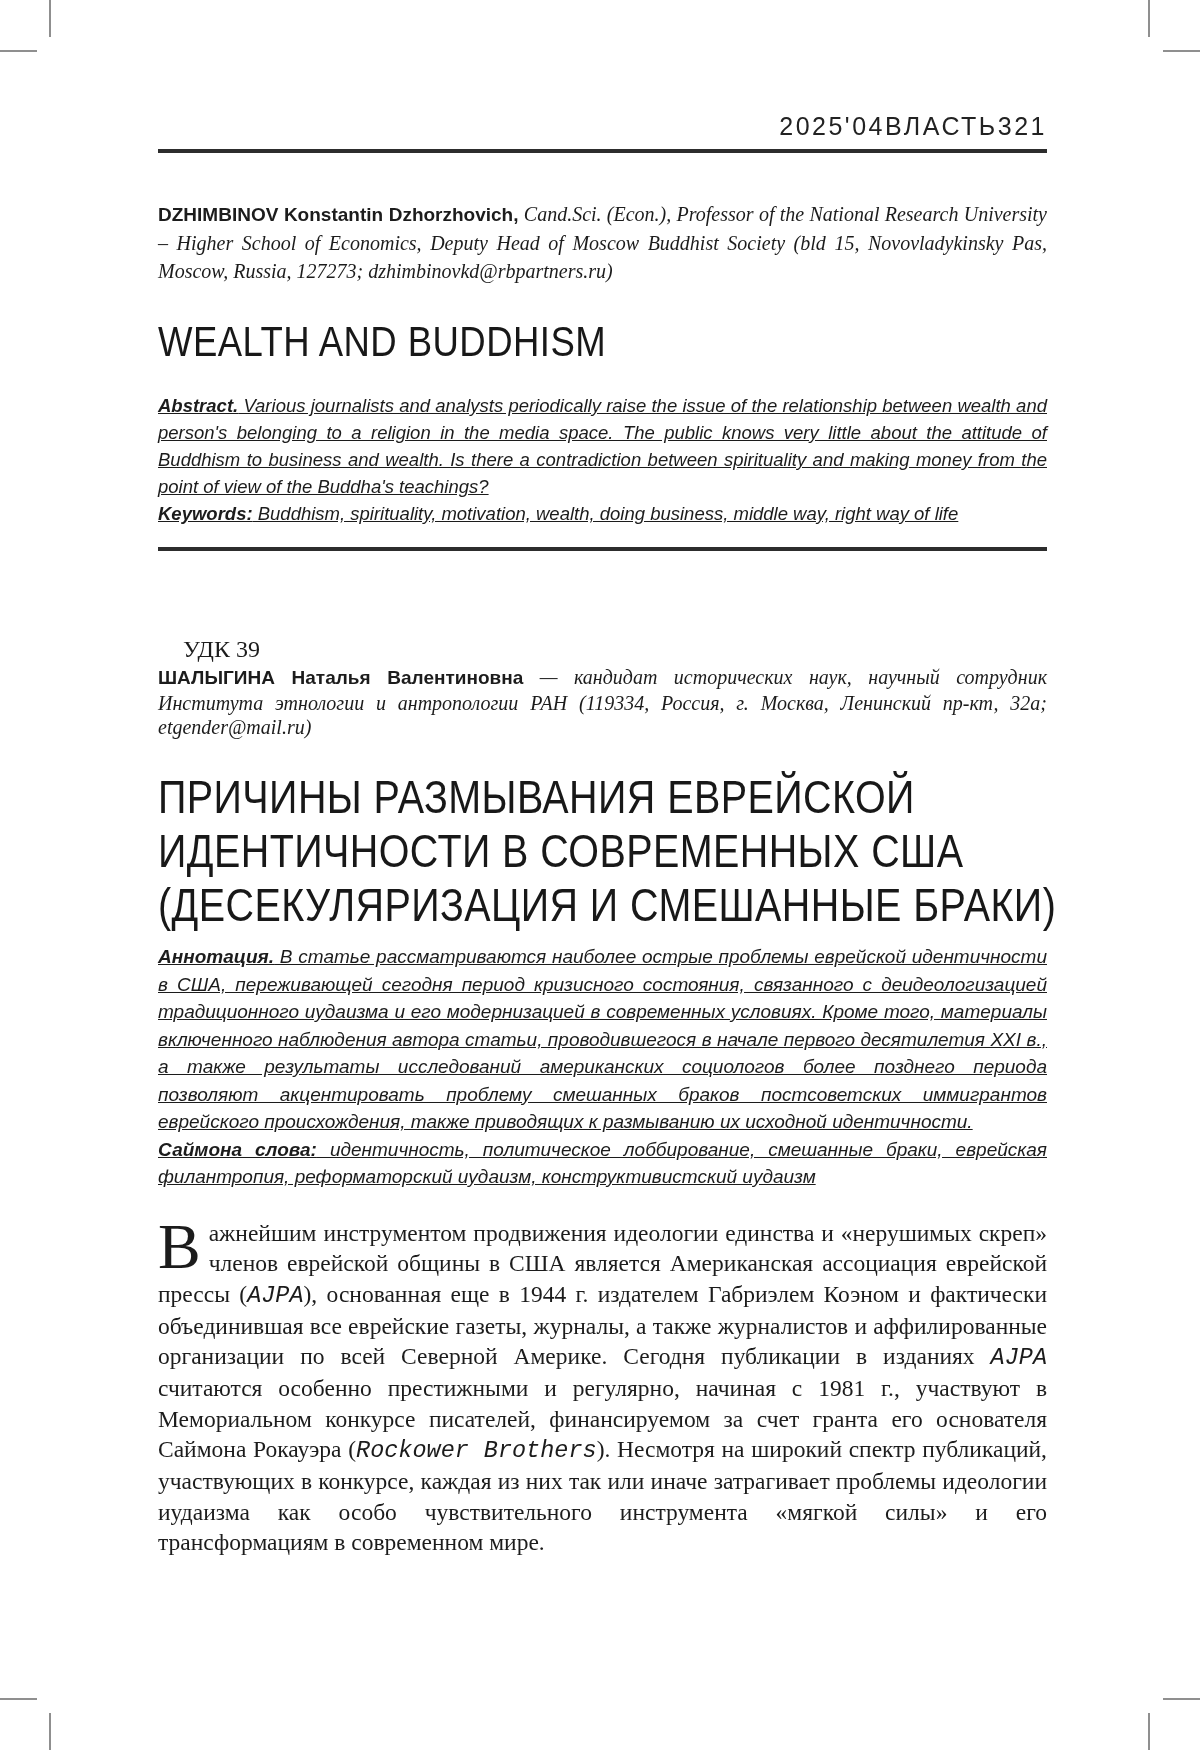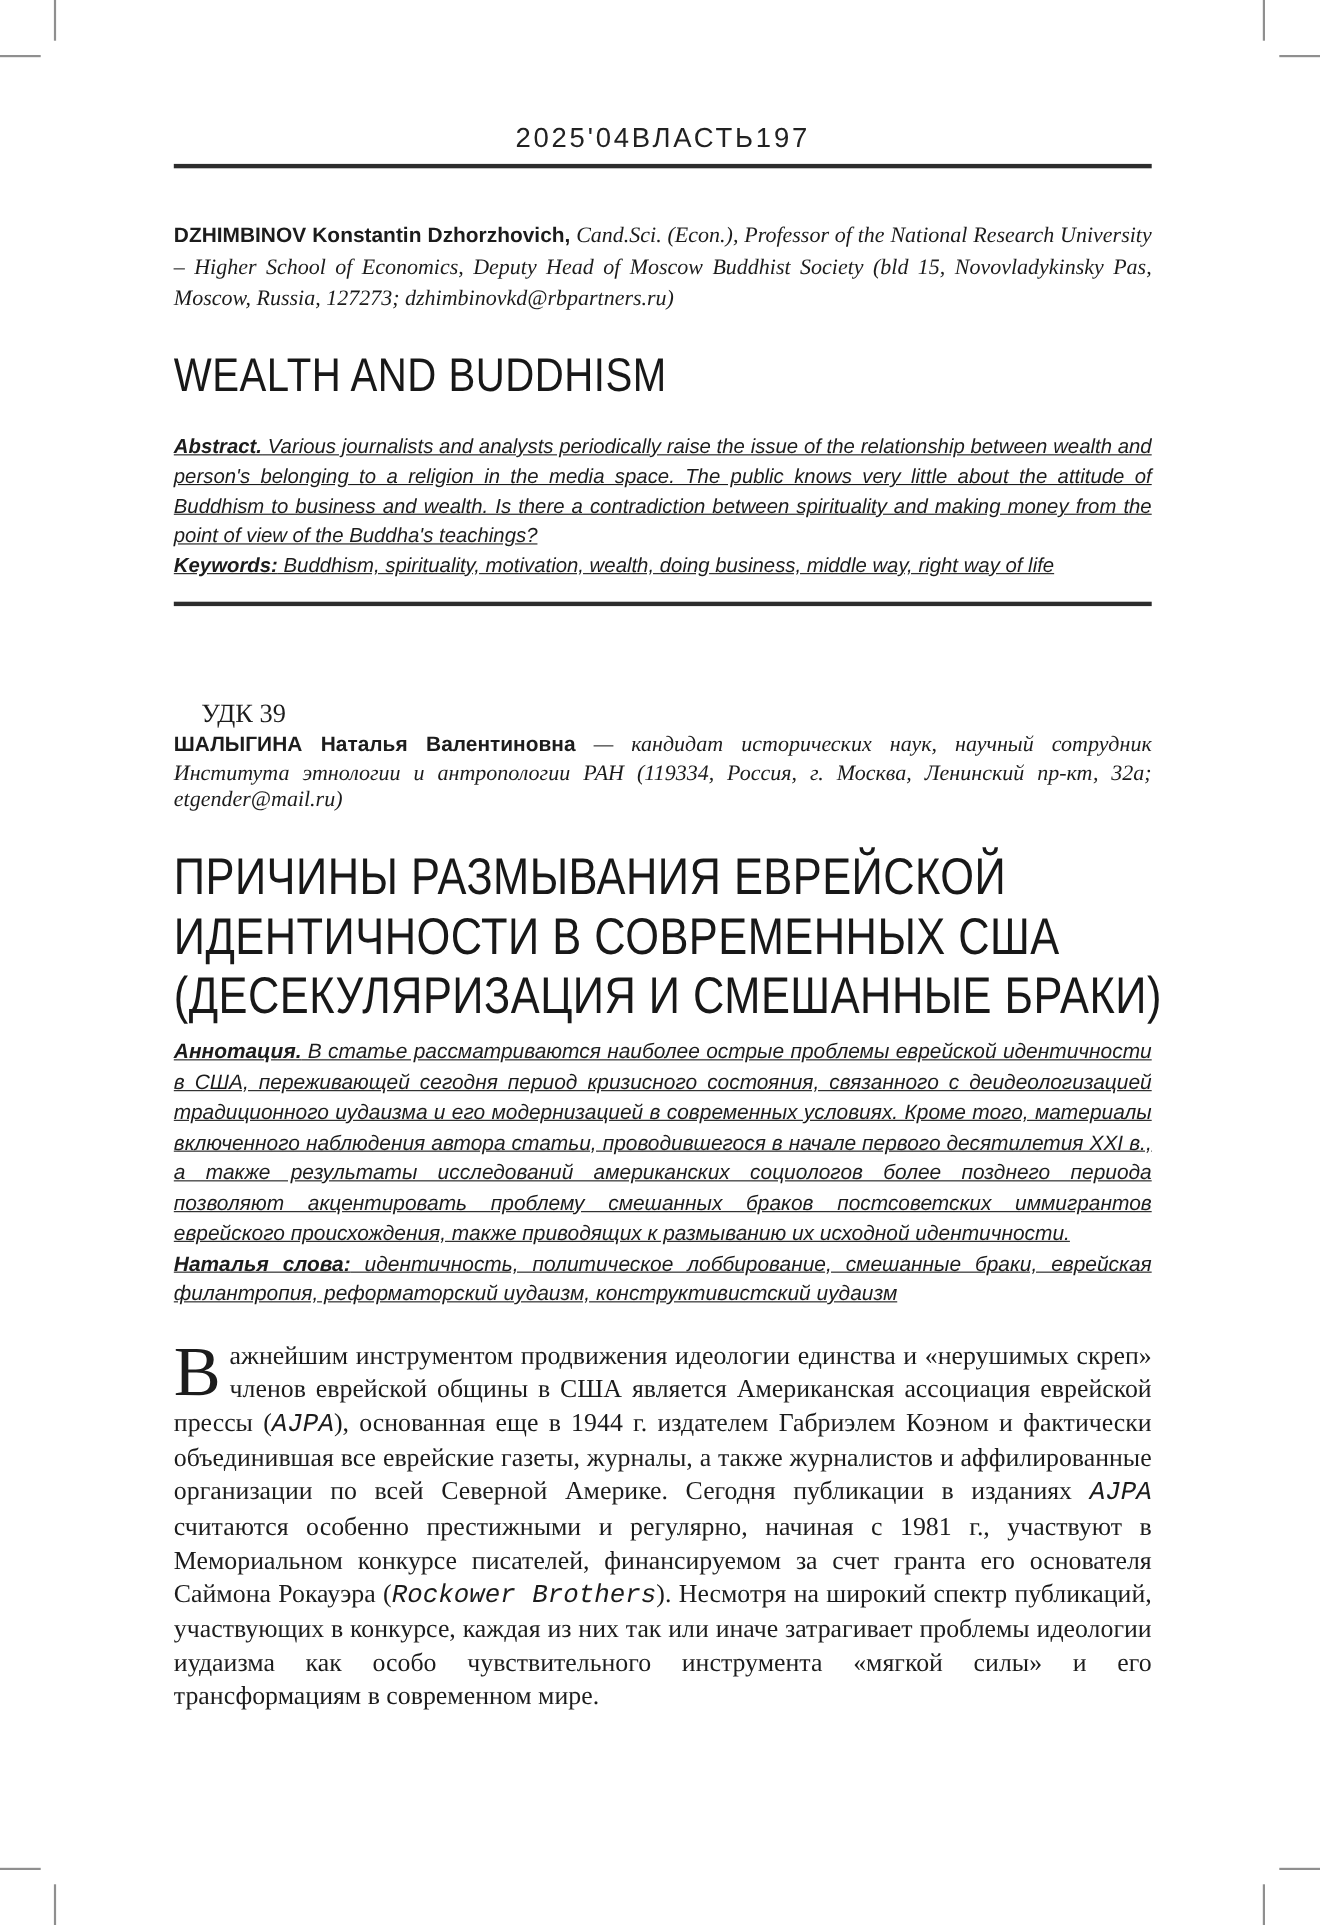--- a/index.html
+++ b/index.html
@@ -9,21 +9,21 @@
     font-family:"Liberation Serif","DejaVu Serif",serif;
   }
   .crop { position:absolute; background:#8f8f8f; }
   .crop.v { width:2px; height:37px; }
   .crop.h { width:37px; height:2px; }
 
   .rule { position:absolute; left:158px; width:889px; height:4px; background:#2d2d2d; }
 
   #header-row {
     position:absolute; left:158px; top:112px; width:889px;
-    display:flex; justify-content:center; align-items:baseline;
+    display:flex; justify-content:flex-end; align-items:baseline;
     font-family:"Liberation Sans","DejaVu Sans",sans-serif;
     font-size:25px; letter-spacing:2.5px; color:#222;
   }
 
   #en-author {
     position:absolute; left:158px; top:180px; width:889px;
     font-size:20px; line-height:28px; text-align:justify;margin-top:20px;
   }
   .author-name {
     font-family:"Liberation Sans","DejaVu Sans",sans-serif;
@@ -79,21 +79,21 @@
   <div class="crop v" style="left:1148px;top:0;"></div>
   <div class="crop h" style="left:1163px;top:50px;"></div>
   <div class="crop h" style="left:0;     top:1698px;"></div>
   <div class="crop v" style="left:49px;  top:1713px;"></div>
   <div class="crop h" style="left:1163px;top:1698px;"></div>
   <div class="crop v" style="left:1148px;top:1713px;"></div>
 
   <div id="header-row">
     <span>2025'04</span>
     <span>ВЛАСТЬ</span>
-    <span>197</span>
+    <span>321</span>
   </div>
   <div class="rule" style="top:149px;"></div>
 
   <div id="en-author">
     <span class="author-name">DZHIMBINOV Konstantin Dzhorzhovich,</span><span class="author-cred"> Cand.Sci. (Econ.), Professor of the National Research University – Higher School of Economics, Deputy Head of Moscow Buddhist Society (bld 15, Novovladykinsky Pas, Moscow, Russia, 127273; dzhimbinovkd@rbpartners.ru)</span>
   </div>
 
   <div id="en-title" class="big-title">WEALTH AND BUDDHISM</div>
 
   <div id="en-abstract" class="sans-italic-block">
@@ -110,20 +110,20 @@
   </div>
 
   <div id="ru-title" class="big-title">
       <div class="title-line">ПРИЧИНЫ РАЗМЫВАНИЯ ЕВРЕЙСКОЙ</div>
       <div class="title-line">ИДЕНТИЧНОСТИ В СОВРЕМЕННЫХ США</div>
       <div class="title-line">(ДЕСЕКУЛЯРИЗАЦИЯ И СМЕШАННЫЕ БРАКИ)</div>
     </div>
 
   <div id="ru-annotation" class="sans-italic-block">
     <p><span class="block-label">Аннотация.</span><span> В статье рассматриваются наиболее острые проблемы еврейской идентичности в США, переживающей сегодня период кризисного состояния, связанного с деидеологизацией традиционного иудаизма и его модернизацией в современных условиях. Кроме того, материалы включенного наблюдения автора статьи, проводившегося в начале первого десятилетия XXI в., а также результаты исследований американских социологов более позднего периода позволяют акцентировать проблему смешанных браков постсоветских иммигрантов еврейского происхождения, также приводящих к размыванию их исходной идентичности.</span></p>
-    <p><span class="block-label">Наталья слова:</span><span> идентичность, политическое лоббирование, смешанные браки, еврейская филантропия, реформаторский иудаизм, конструктивистский иудаизм</span></p>
+    <p><span class="block-label">Саймона слова:</span><span> идентичность, политическое лоббирование, смешанные браки, еврейская филантропия, реформаторский иудаизм, конструктивистский иудаизм</span></p>
   </div>
 
   <div id="body-text">
       <p><span class="dropcap">В</span><span>ажнейшим инструментом продвижения идеологии единства и «нерушимых скреп» членов еврейской общины в США является Американская ассоциация еврейской прессы (</span><i>AJPA</i><span>), основанная еще в 1944 г. издателем Габриэлем Коэном и фактически объединившая все еврейские газеты, журналы, а также журналистов и аффилированные организации по всей Северной Америке. Сегодня публикации в изданиях </span><i>AJPA</i><span> считаются особенно престижными и регулярно, начиная с 1981 г., участвуют в Мемориальном конкурсе писателей, финансируемом за счет гранта его основателя Саймона Рокауэра (</span><i>Rockower Brothers</i><span>). Несмотря на широкий спектр публикаций, участвующих в конкурсе, каждая из них так или иначе затрагивает проблемы идеологии иудаизма как особо чувствительного инструмента «мягкой силы» и его трансформациям в современном мире.</span></p>
     </div>
 
 </div>
 
 </body></html>

